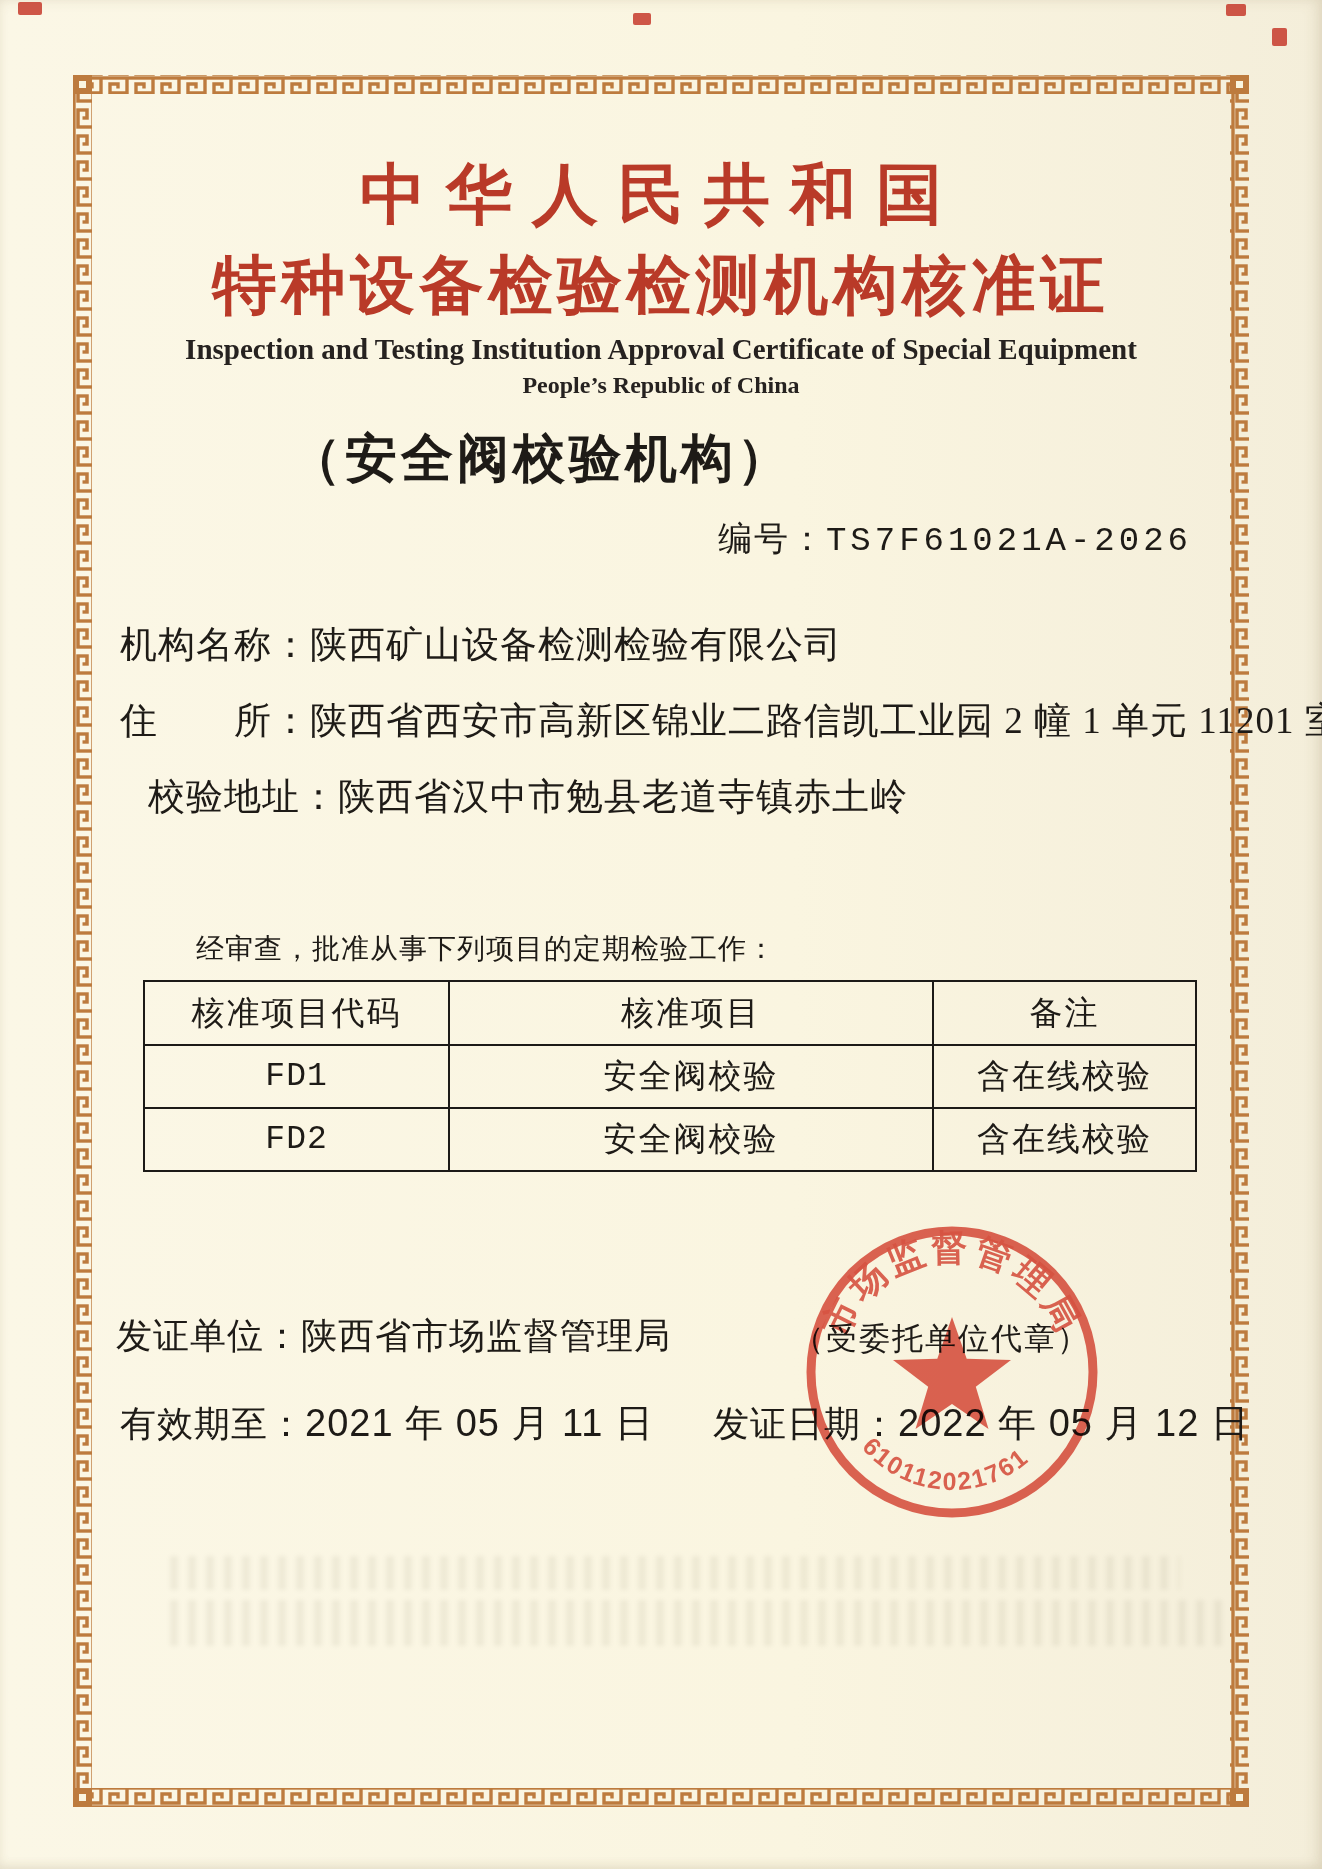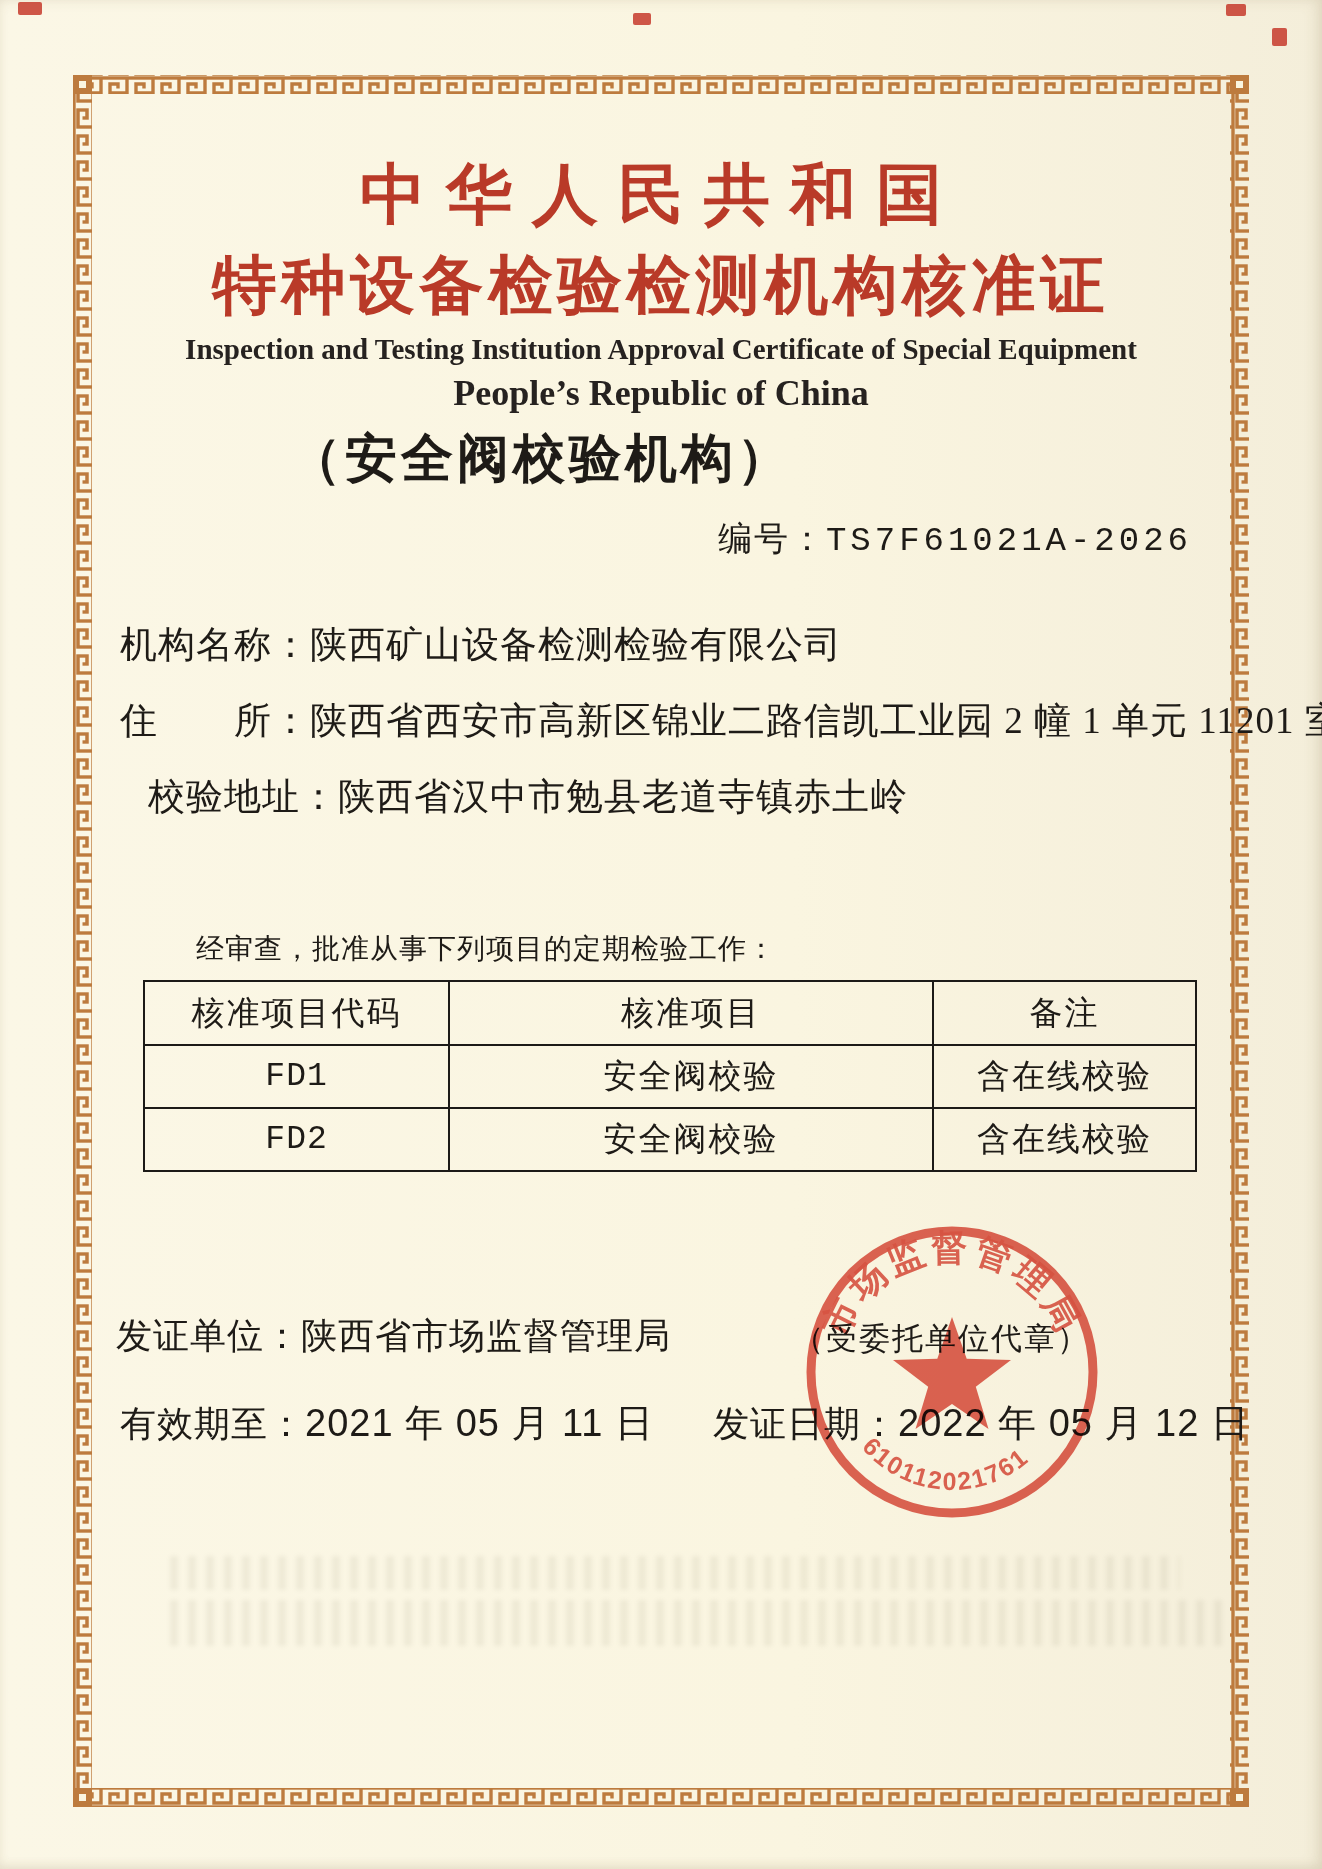--- a/index.html
+++ b/index.html
@@ -18,21 +18,21 @@
     width:1322px;text-align:center;font-weight:700;color:#b93a28;
     font-family:Liberation Mono, monospace;
   }
   .title-cn.l1{top:150px;font-size:66px;letter-spacing:20px;}
   .title-cn.l2{top:242px;font-size:64px;letter-spacing:5px;}
   .title-en{
     width:1322px;text-align:center;font-weight:700;color:#262220;
     font-family:"Liberation Serif","DejaVu Serif",serif;
   }
   .title-en.l1{top:333px;font-size:29px;}
-  .title-en.l2{top:372px;font-size:36px;}
+  .title-en.l2{top:372px;font-size:24px;}
   .subtitle{
     top:424px;width:1082px;text-align:center;color:#1e1b17;
     font-family:"Liberation Sans","DejaVu Sans",sans-serif;
     font-weight:700;font-size:52px;letter-spacing:4px;
   }
   .serial-line{
     top:516px;right:130px;font-size:34px;color:#1e1b17;letter-spacing:2px;
   }
   .serial-line .val{
     font-family:"Liberation Mono","DejaVu Sans Mono",monospace;

